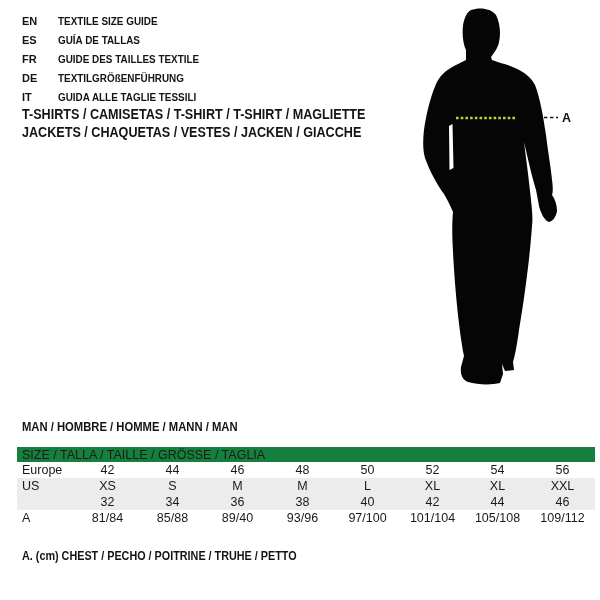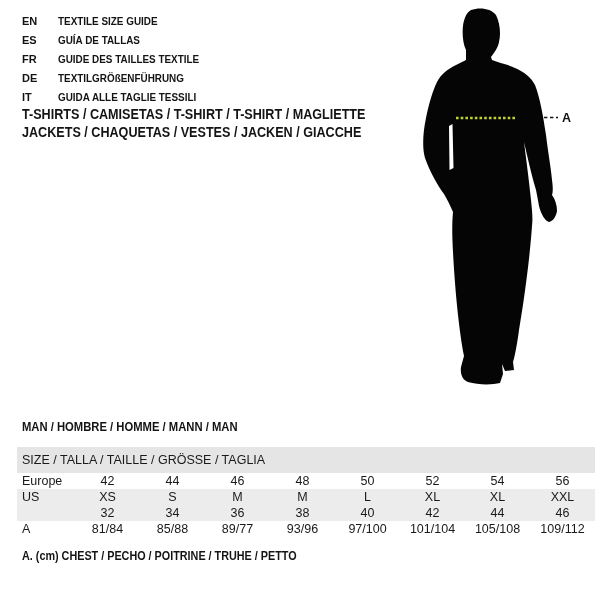--- a/index.html
+++ b/index.html
@@ -27,21 +27,21 @@
   .section-title { position:absolute; left:22px; top:420px; font-weight:bold; font-size:12.5px; }
 
   
   .size-table {
     position:absolute; left:17px; top:447px; width:578px;
     border-collapse:collapse; table-layout:fixed;
     font-size:12.5px; color:#1a1a1a;
   }
   .size-table td { padding:0; height:16px; text-align:center; vertical-align:middle; font-weight:normal; }
   .size-table tr.hdr td {
-    background:#e5e5e5; height:26px; text-align:left; padding-left:5px;
+    background:#15803d; height:15px; text-align:left; padding-left:5px;
   }
   .size-table td.rowlabel { text-align:left; padding-left:5px; }
   .size-table tr.stripe td { background:#ececec; }
 
   
   .footnote { position:absolute; left:22px; top:549px; font-weight:bold; font-size:12px; }
 </style>
 </head>
 <body>
 
@@ -166,21 +166,21 @@
       <td>38</td>
       <td>40</td>
       <td>42</td>
       <td>44</td>
       <td>46</td>
     </tr>
     <tr>
       <td class="rowlabel">A</td>
       <td>81/84</td>
       <td>85/88</td>
-      <td>89/77</td>
+      <td>89/40</td>
       <td>93/96</td>
       <td>97/100</td>
       <td>101/104</td>
       <td>105/108</td>
       <td>109/112</td>
     </tr>
   </tbody>
 </table>
 
 <div class="footnote">

